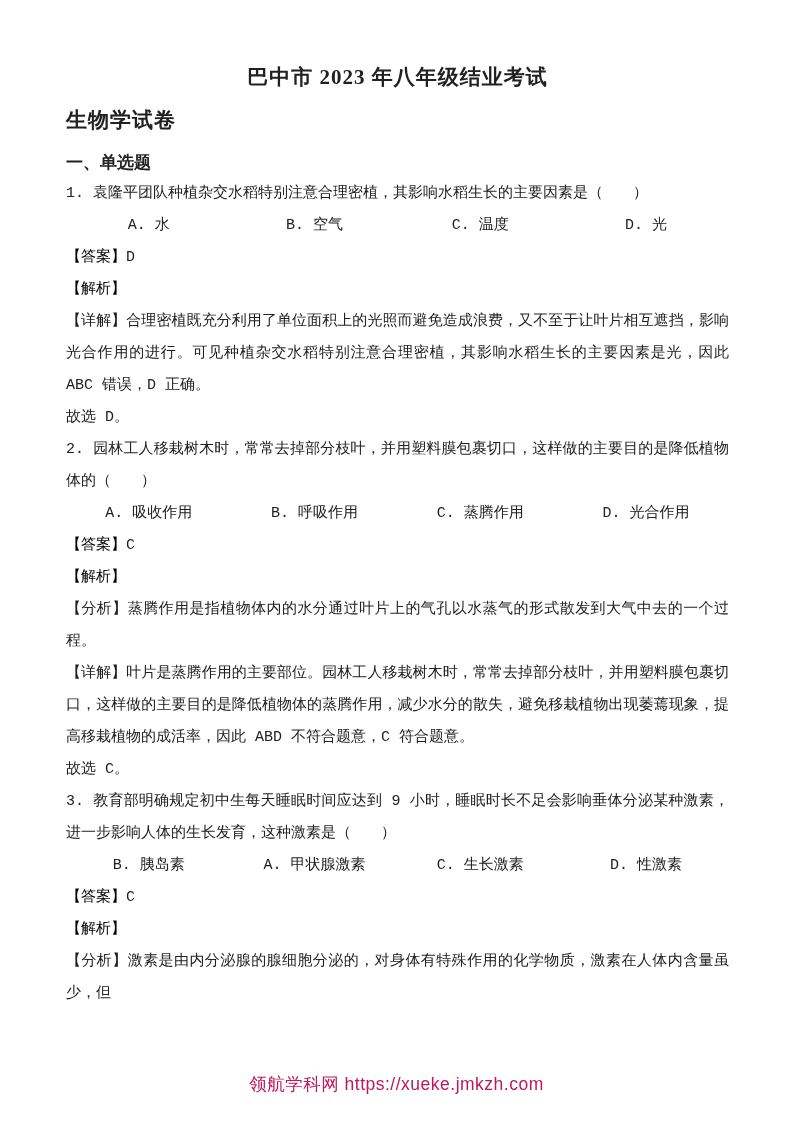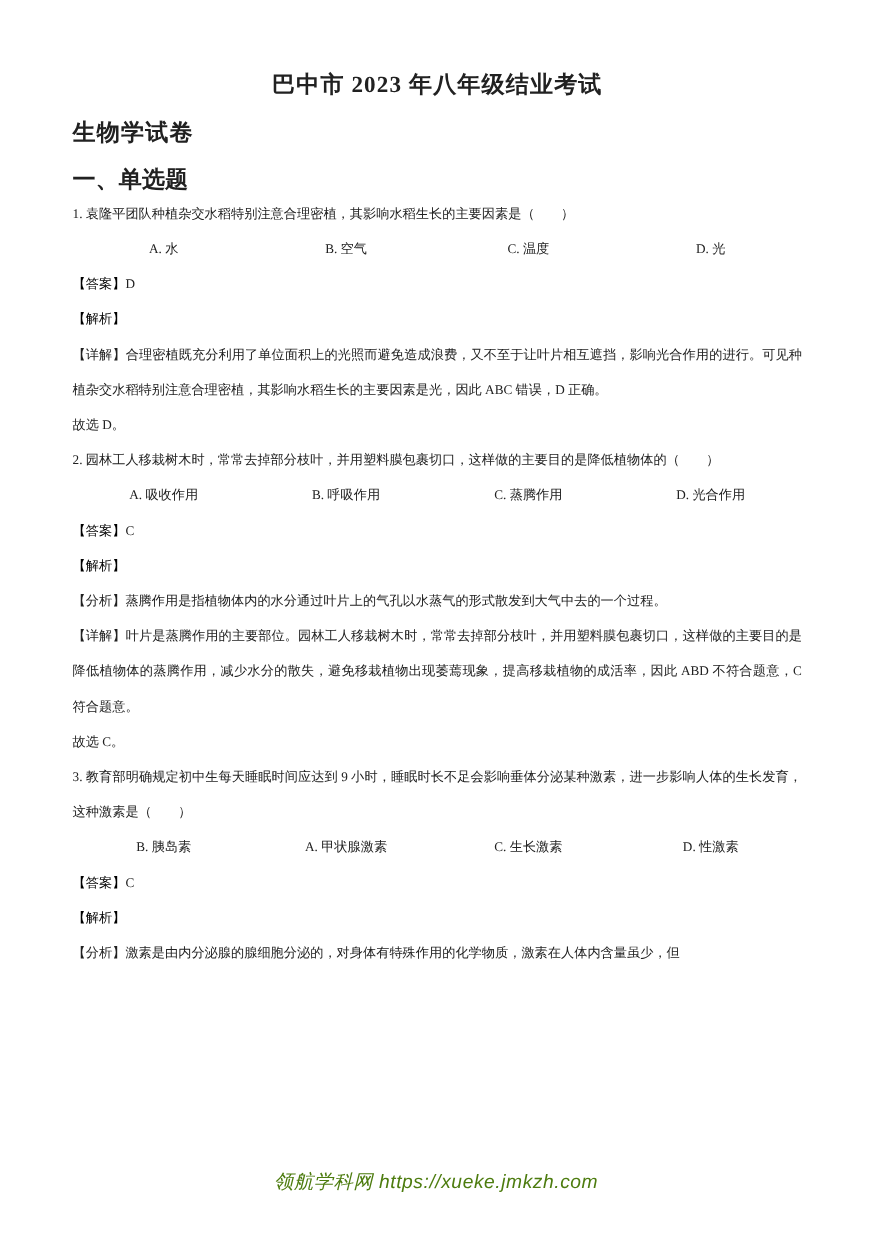--- a/index.html
+++ b/index.html
@@ -26,46 +26,46 @@
   h2.subtitle {
     margin: 16px 0 0 0;
     text-align: left;
     font-size: 21px;
     line-height: 27px;
     font-weight: 700;
     letter-spacing: 1px;
   }
   h3.section {
     margin: 16px 0 2px 0;
-    font-size: 21px;
+    font-size: 17px;
     line-height: 26px;
     font-weight: 700;
   }
   .para, .options {
     margin: 0;
-    font-size: 12px;
+    font-size: 15px;
     line-height: 32px;
     text-align: justify;
     text-justify: inter-ideograph;
+    font-family: Liberation Mono, monospace;
   }
   .options { display: flex; text-align: center; }
   .options .opt { flex: 0 0 25%; white-space: nowrap; overflow: hidden; }
   .blue { color: #000000; }
   .answer-letter { color: #212121; }
   .footer {
     position: absolute;
     left: 0;
     right: 0;
-    bottom: 36px;
+    bottom: 26px;
     text-align: center;
     font-family: "Liberation Sans", "DejaVu Sans", sans-serif;
     font-size: 17.5px;
-    color: #4d7c0f;
+    color: #be185d;
     letter-spacing: 0.5px;
-    font-style: italic;
   }
 </style>
 </head>
 <body>
 
 <div class="page">
 
   <h1 class="title">巴中市 2023 年八年级结业考试</h1>
   <h2 class="subtitle">生物学试卷</h2>
   <h3 class="section">一、单选题</h3>

